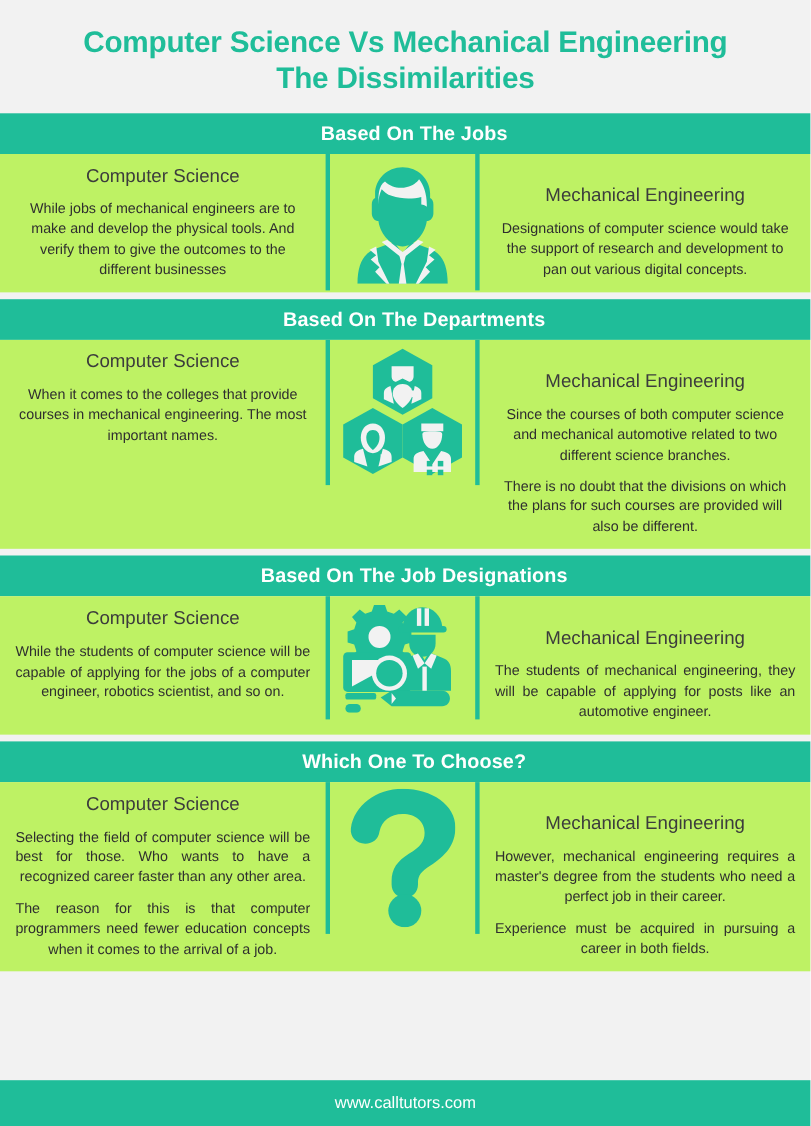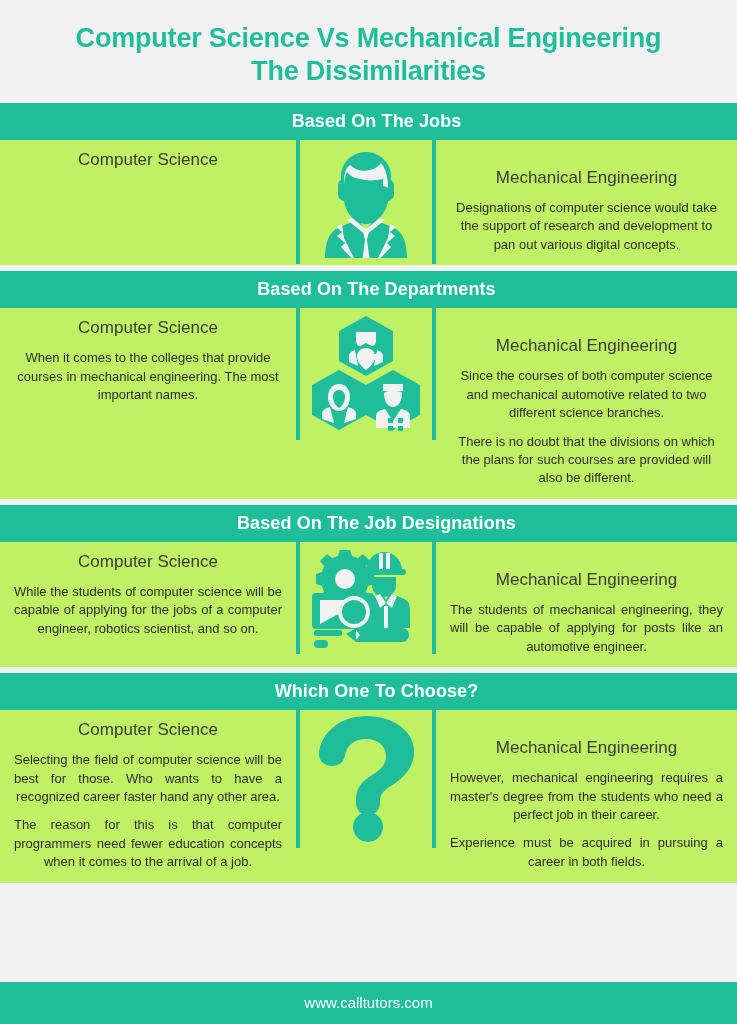--- a/index.html
+++ b/index.html
@@ -121,20 +121,21 @@
 
   <div class="title-block">
     <div class="title-line">Computer Science Vs Mechanical Engineering</div>
     <div class="title-line">The Dissimilarities</div>
   </div>
 
   <div class="section-bar">Based On The Jobs</div>
   <div class="compare-row">
     <div class="col-left">
       <div class="col-title">Computer Science</div>
+      <div class="col-para">While jobs of mechanical engineers are to make and develop the physical tools. And verify them to give the outcomes to the different businesses</div>
     </div>
     <div class="col-icon">
       <svg class="icon-svg" width="110" height="112" viewBox="0 0 110 112" fill="#1fbd99">
         <path d="M30 30c0-13 11-24 25-24s25 11 25 24v4c2 1 3 3 3 6v8c0 4-3 7-6 7-2 13-12 23-22 23s-20-10-22-23c-3 0-6-3-6-7v-8c0-3 1-5 3-6z"></path>
         <path d="M33 40c0-9 0-17 6-21 5 5 13 7 20 5 5-1 9-4 11-7 4 5 7 13 7 23v2c-1-1-3-2-5-2v-7c-8 2-18 2-27-1-4-1-7-4-9-6-2 4-3 9-3 14z" fill="#f2f2f2"></path>
         <path d="M14 112c0-19 6-28 17-32l16-6 8 10 8-10 16 6c11 4 17 13 17 32z"></path>
         <path d="M41 72l14 11 14-11 5 2-19 15-19-15z" fill="#f2f2f2"></path>
         <path d="M52 86h6l-2 8 3 22-4 4-4-4 3-22z" fill="#f2f2f2"></path>
         <path d="M31 78l-6 3 6 5-5 4 8 7-4 4 16 17-13-26z" fill="#f2f2f2"></path>
         <path d="M79 78l6 3-6 5 5 4-8 7 4 4-16 17 13-26z" fill="#f2f2f2"></path>
@@ -226,21 +227,21 @@
       <div class="col-title">Mechanical Engineering</div>
       <div class="col-para justified">The students of mechanical engineering, they will be capable of applying for posts like an automotive engineer.</div>
     </div>
   </div>
   <div class="strip"></div>
 
   <div class="section-bar">Which One To Choose?</div>
   <div class="compare-row">
     <div class="col-left">
       <div class="col-title">Computer Science</div>
-      <div class="col-para justified">Selecting the field of computer science will be best for those. Who wants to have a recognized career faster hand any other area.</div>
+      <div class="col-para justified">Selecting the field of computer science will be best for those. Who wants to have a recognized career faster than any other area.</div>
       <div class="col-para justified">The reason for this is that computer programmers need fewer education concepts when it comes to the arrival of a job.</div>
     </div>
     <div class="col-icon">
       <svg class="icon-svg" width="96" height="126" viewBox="0 0 96 126" fill="#1fbd99">
         <path d="M48 0C24 0 4 15 1 36c-1 8 5 14 13 14 7 0 12-4 13-11 2-10 10-16 21-16 12 0 20 7 20 17 0 8-4 13-14 19-11 7-16 14-16 25v3c0 7 5 12 12 12s12-5 12-12v-2c0-6 3-10 11-15 14-9 23-19 23-35C96 15 75 0 48 0z"></path>
         <circle cx="50" cy="111" r="15"></circle>
       </svg>
     </div>
     <div class="col-right">
       <div class="col-title">Mechanical Engineering</div>

